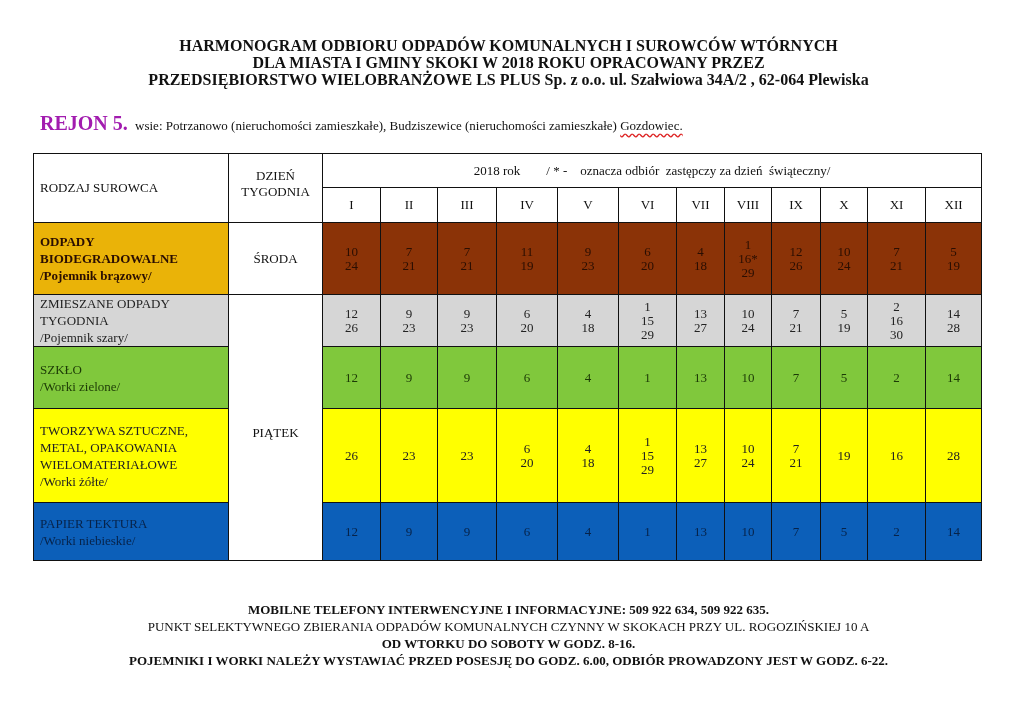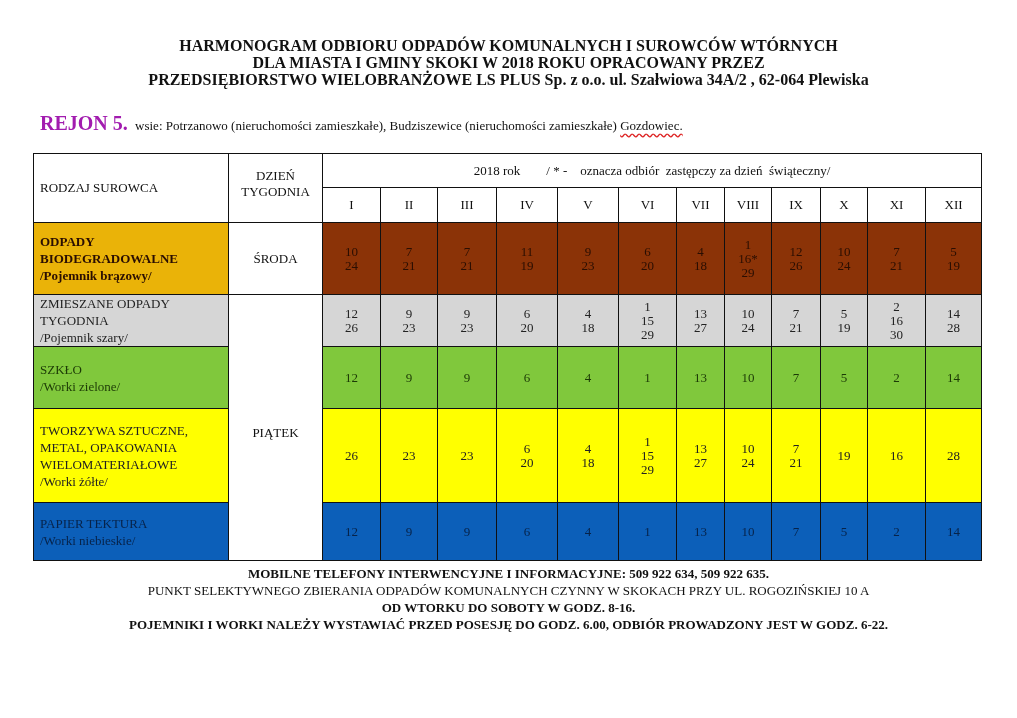--- a/index.html
+++ b/index.html
@@ -18,21 +18,21 @@
   .cat { text-align: left !important; padding-left: 6px !important; line-height: 16px; }
   .mline { display: block; line-height: 14px; }
   tr.brown td.c { background: #8b3307; color: #2a0e02; }
   tr.brown td.cat { background: #eab308; color: #2a0e02; font-weight: bold; }
   tr.grey td.c, tr.grey td.cat { background: #d6d6d6; color: #222; }
   tr.green td.c, tr.green td.cat { background: #80c83c; color: #1c3a06; }
   tr.yellow td.c, tr.yellow td.cat { background: #ffff00; color: #222; }
   tr.blue td.c, tr.blue td.cat { background: #0c5fb9; color: #07234a; }
   .day { background: #fff; }
   .pia { vertical-align: top !important; padding-top: 130px !important; }
-  .footer { position: absolute; left: 0; top: 565px; width: 1017px; text-align: center;
+  .footer { position: absolute; left: 0; top: 601px; width: 1017px; text-align: center;
             font-size: 13px; line-height: 17px; }
   .footer .b { font-weight: bold; }
 </style>
 </head>
 <body>
 
 <div class="title">
   <div>HARMONOGRAM ODBIORU ODPADÓW KOMUNALNYCH I SUROWCÓW WTÓRNYCH</div>
   <div>DLA MIASTA I GMINY SKOKI W 2018  ROKU OPRACOWANY PRZEZ</div>
   <div>PRZEDSIĘBIORSTWO WIELOBRANŻOWE LS PLUS Sp. z o.o. ul. Szałwiowa 34A/2 , 62-064 Plewiska</div>

